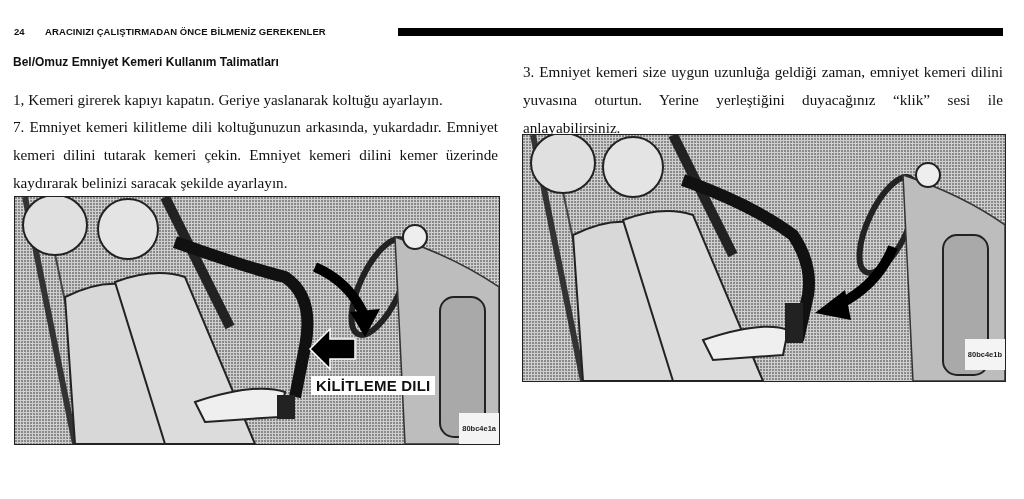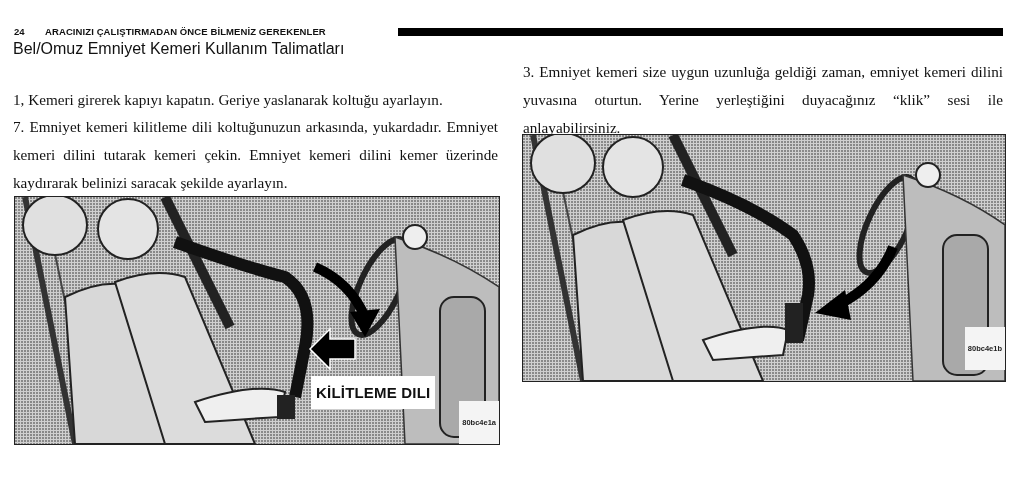--- a/index.html
+++ b/index.html
@@ -14,22 +14,22 @@
     .header-title {
       position: absolute; left: 45px; top: 26px;
       font-family: "Liberation Sans", sans-serif; font-weight: bold; font-size: 9.5px;
       letter-spacing: 0.1px;
       text-align: center;
     }
     .header-bar {
       position: absolute; left: 398px; top: 28px; width: 605px; height: 8px; background: #000;
     }
     .section-title {
-      position: absolute; left: 13px; top: 40px;
-      font-family: "Liberation Sans", sans-serif; font-weight: normal; font-size: 16px;
+      position: absolute; left: 13px; top: 55px;
+      font-family: "Liberation Sans", sans-serif; font-weight: bold; font-size: 12px;
       white-space: nowrap;
     }
     .body-text {
       position: absolute; font-family: "Liberation Serif", serif; font-size: 15.2px;
       line-height: 28px; text-align: justify;
     }
     .body-text p { margin: 0; }
     .left-col { left: 13px; width: 485px; }
     .step1 { top: 86px; white-space: nowrap; }
     .step2 { top: 113px; text-align-last: left; }
@@ -39,26 +39,26 @@
       position: absolute; border: 1.5px solid #222; overflow: hidden;
       background:
         radial-gradient(circle at 1px 1px, rgba(0,0,0,0.35) 0.7px, transparent 0.9px) 0 0/3px 3px,
         #cfcfcf;
     }
     .fig1 { left: 14px; top: 196px; width: 484px; height: 247px; }
     .fig2 { left: 522px; top: 134px; width: 482px; height: 246px; }
     .figure svg { position: absolute; left: 0; top: 0; width: 100%; height: 100%; }
     .callout {
       position: absolute; background: #fff; font-family: "Liberation Sans", sans-serif;
-      font-weight: bold; font-size: 15px; padding: 8px 5px; letter-spacing: 0.2px;
+      font-weight: bold; font-size: 15px; padding: 1px 5px; letter-spacing: 0.2px;
     }
     .fig1 .callout { left: 296px; top: 179px; }
     .fig-code {
       position: absolute; background: #f4f4f4; font-family: "Liberation Sans", sans-serif;
-      font-weight: bold; font-size: 7.5px; padding: 17px 3px; color: #222;
+      font-weight: bold; font-size: 7.5px; padding: 11px 3px; color: #222;
     }
     .fig1 .fig-code { right: 0; bottom: 0; }
     .fig2 .fig-code { right: 0; bottom: 11px; }
   </style>
 </head>
 <body>
 
 <div class="header-num">24</div>
 <div class="header-title">ARACINIZI ÇALIŞTIRMADAN ÖNCE BİLMENİZ GEREKENLER</div>
 <div class="header-bar"></div>

